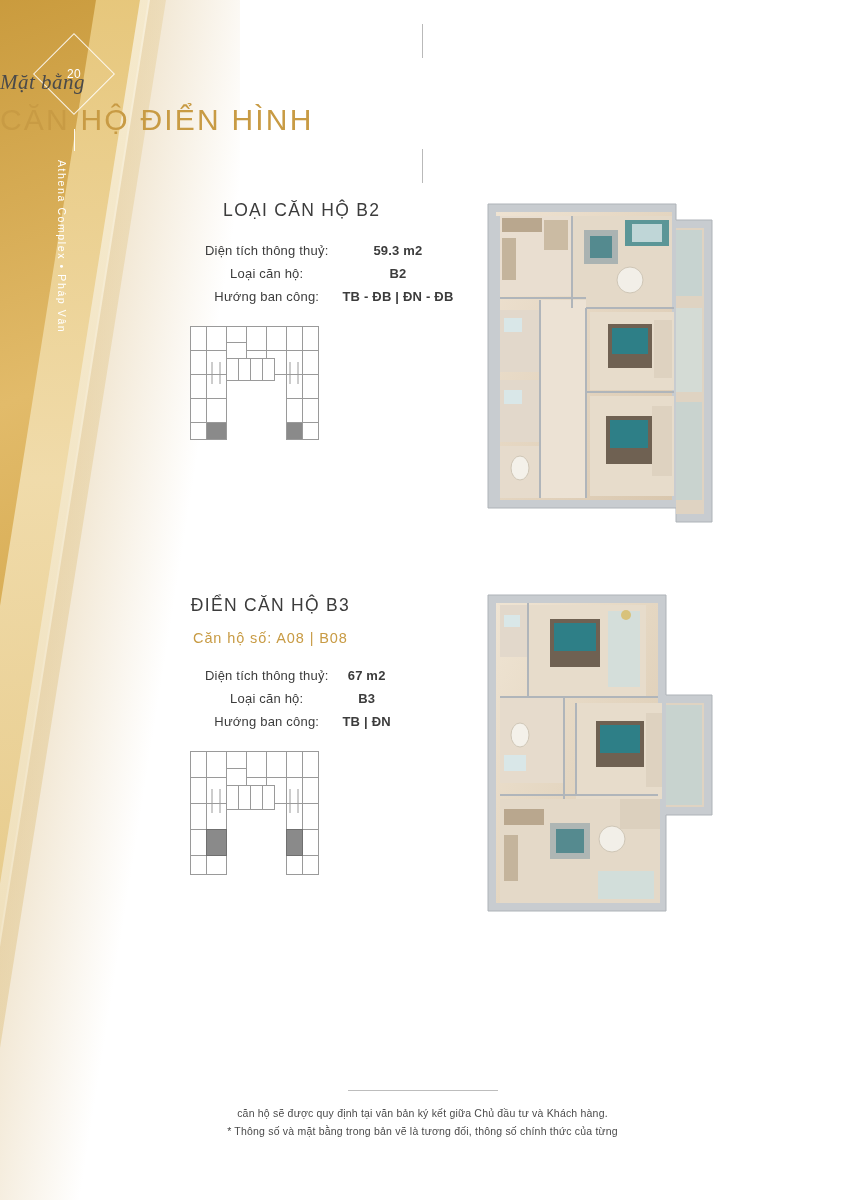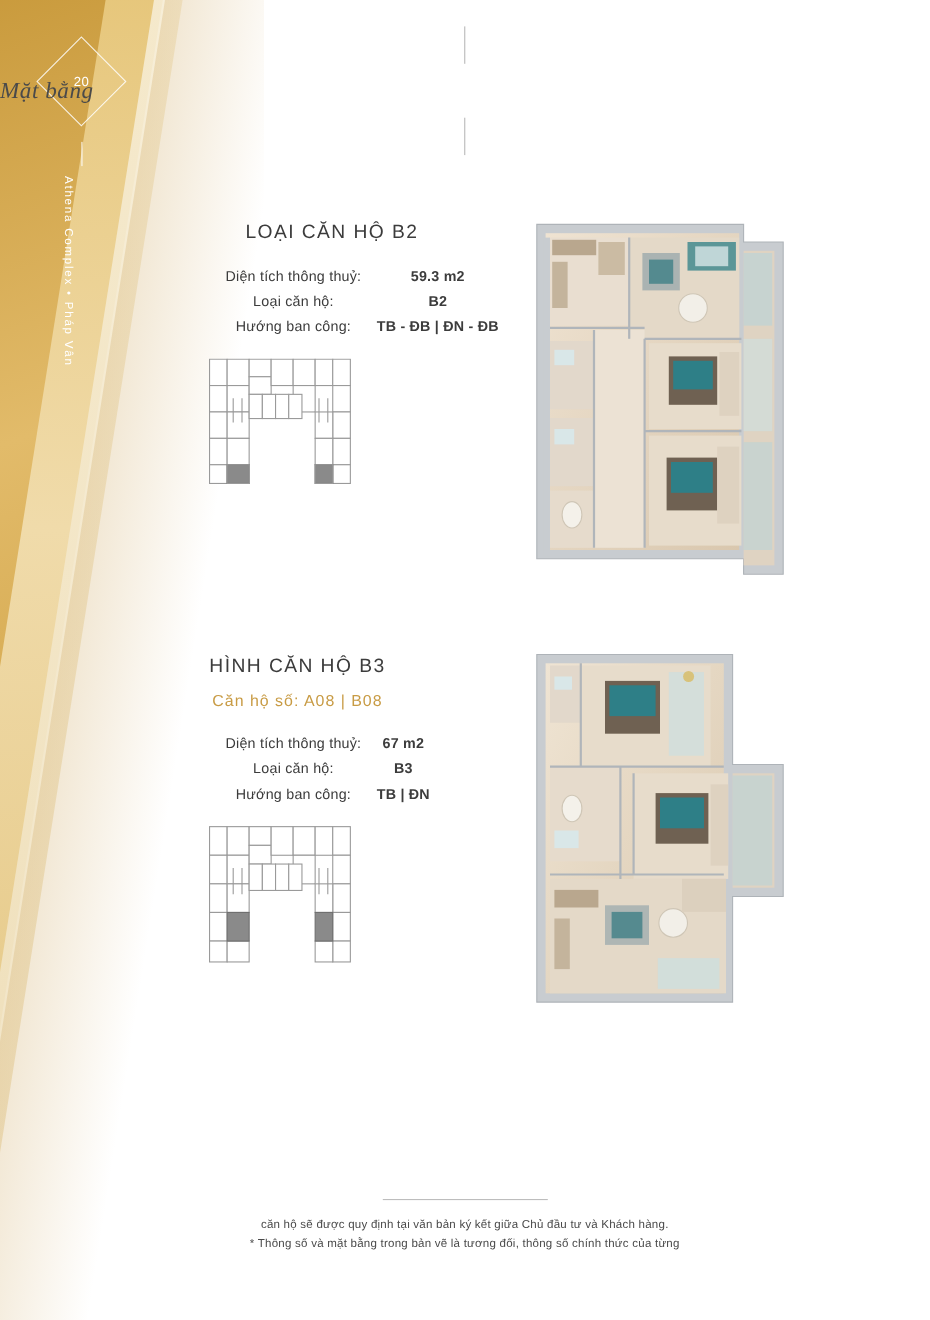--- a/index.html
+++ b/index.html
@@ -121,20 +121,21 @@
 
 <div class="page-diamond">
   <span>20</span>
 </div>
 <div class="brand-rule"></div>
 <div class="brand-vertical">Athena Complex • Pháp Vân</div>
 
 <div class="header">
   <div class="hdr-tick"></div>
   <div class="hdr-sub">Mặt bằng</div>
+  <div class="hdr-title">CĂN HỘ ĐIỂN HÌNH</div>
   <div class="hdr-tick bottom"></div>
 </div>
 
 <div class="unit" style="top:200px;">
   <h2 class="unit-title">LOẠI CĂN HỘ B2</h2>
   <table class="spec-table">
     <tbody>
         <tr>
       <td class="label">Diện tích thông thuỷ:</td>
       <td class="value">59.3 m2</td>
@@ -256,21 +257,21 @@
       <line x1="20" y1="108" x2="106" y2="108"></line>
       <line x1="106" y1="118" x2="194" y2="118"></line>
       <line x1="106" y1="202" x2="194" y2="202"></line>
       <line x1="60" y1="110" x2="60" y2="308"></line>
       <line x1="106" y1="118" x2="106" y2="308"></line>
     </g>
   </svg>
 </div>
 
 <div class="unit" style="top:595px;">
-  <h2 class="unit-title">HÌNH CĂN HỘ B3</h2>
+  <h2 class="unit-title">ĐIỂN CĂN HỘ B3</h2>
   <p class="unit-code">Căn hộ số: A08 | B08</p>
   <table class="spec-table">
     <tbody>
         <tr>
       <td class="label">Diện tích thông thuỷ:</td>
       <td class="value">67 m2</td>
     </tr>
     <tr>
       <td class="label">Loại căn hộ:</td>
       <td class="value">B3</td>

